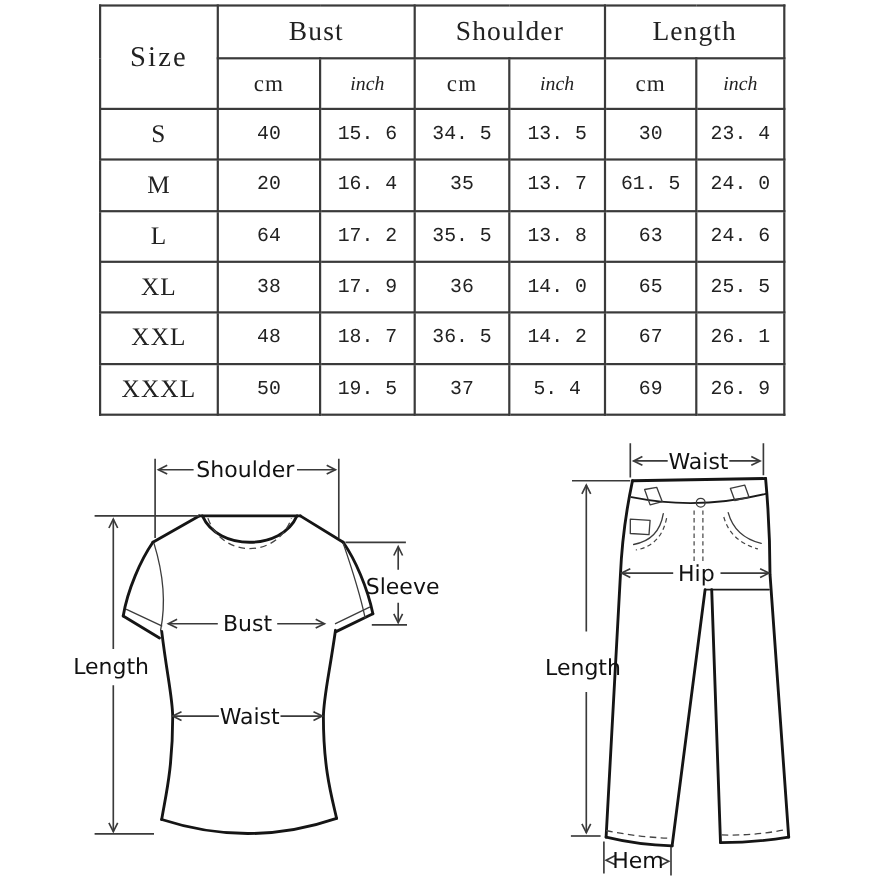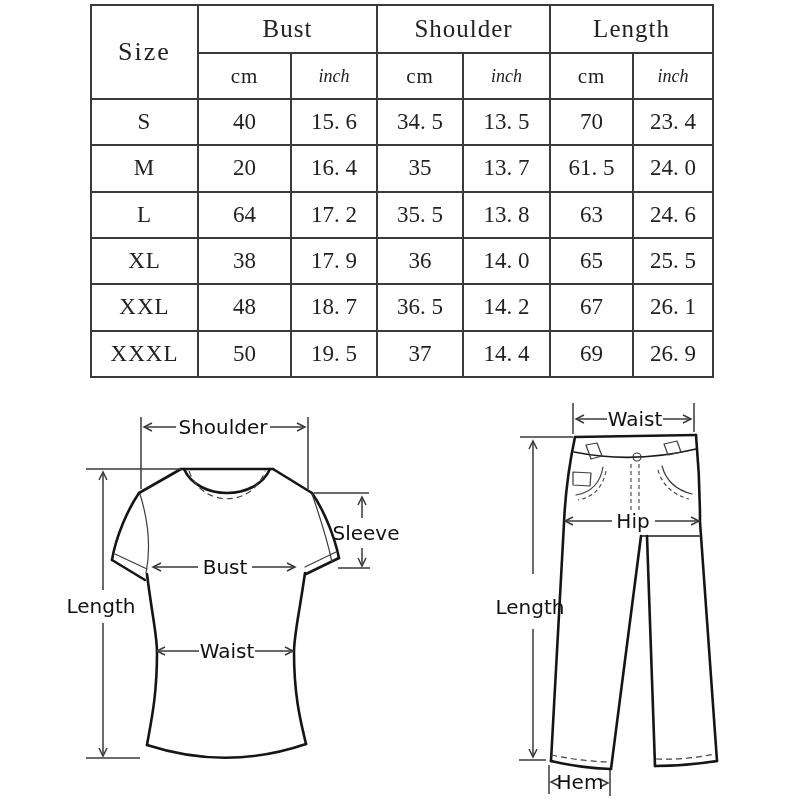--- a/index.html
+++ b/index.html
@@ -16,21 +16,21 @@
   }
   table.size-table th, table.size-table td {
     border:2px solid #3a3a3a; text-align:center; vertical-align:middle;
     font-weight:normal; padding:0; overflow:hidden; white-space:nowrap;
   }
   .corner-h  { font-size:26px; letter-spacing:2px; }
   .group-h   { font-size:25px; letter-spacing:1px; }
   .unit-cm   { font-size:21px; letter-spacing:1px;margin-left:40px; }
   .unit-inch { font-size:18px;font-style:italic; }
   .size-c    { font-size:23px; letter-spacing:1px; }
-  .val-c     { font-size:23px; }
+  .val-c     { font-size:18px;font-family:Liberation Mono, monospace; }
   tr.hrow1 { height:48px; }
   tr.hrow2 { height:46px; }
 
   
   svg.diagram { position:absolute; overflow:visible; }
   .garm  { fill:none; stroke:#151515; stroke-width:2.6; stroke-linecap:round; stroke-linejoin:round; }
   .garm2 { fill:none; stroke:#1a1a1a; stroke-width:1.7; stroke-linecap:round; stroke-linejoin:round; }
   .thin  { fill:none; stroke:#3c3c3c; stroke-width:1.2; stroke-linecap:round; stroke-linejoin:round; }
   .dash  { fill:none; stroke:#444444; stroke-width:1.2; stroke-dasharray:6 4; }
   .dash2 { fill:none; stroke:#444444; stroke-width:1.1; stroke-dasharray:4 3; }
@@ -69,21 +69,21 @@
       <th class="unit-inch">inch</th>
       <th class="unit-cm">cm</th>
       <th class="unit-inch">inch</th>
     </tr>
     <tr>
       <td class="size-c">S</td>
       <td class="val-c">40</td>
       <td class="val-c">15. 6</td>
       <td class="val-c">34. 5</td>
       <td class="val-c">13. 5</td>
-      <td class="val-c">70</td>
+      <td class="val-c">30</td>
       <td class="val-c">23. 4</td>
     </tr>
     <tr>
       <td class="size-c">M</td>
       <td class="val-c">20</td>
       <td class="val-c">16. 4</td>
       <td class="val-c">35</td>
       <td class="val-c">13. 7</td>
       <td class="val-c">61. 5</td>
       <td class="val-c">24. 0</td>
@@ -113,21 +113,21 @@
       <td class="val-c">36. 5</td>
       <td class="val-c">14. 2</td>
       <td class="val-c">67</td>
       <td class="val-c">26. 1</td>
     </tr>
     <tr>
       <td class="size-c">XXXL</td>
       <td class="val-c">50</td>
       <td class="val-c">19. 5</td>
       <td class="val-c">37</td>
-      <td class="val-c">14. 4</td>
+      <td class="val-c">5. 4</td>
       <td class="val-c">69</td>
       <td class="val-c">26. 9</td>
     </tr>
   </tbody>
     </table>
 
   <svg class="diagram" style="left:60px; top:395px;" width="350" height="405" viewBox="60 395 350 405">
     <g>
       <path class="garm" d="M 181,469 H 273"></path>
       <path class="garm" d="M 184,469 C 198,501 256,501 270,469"></path>

